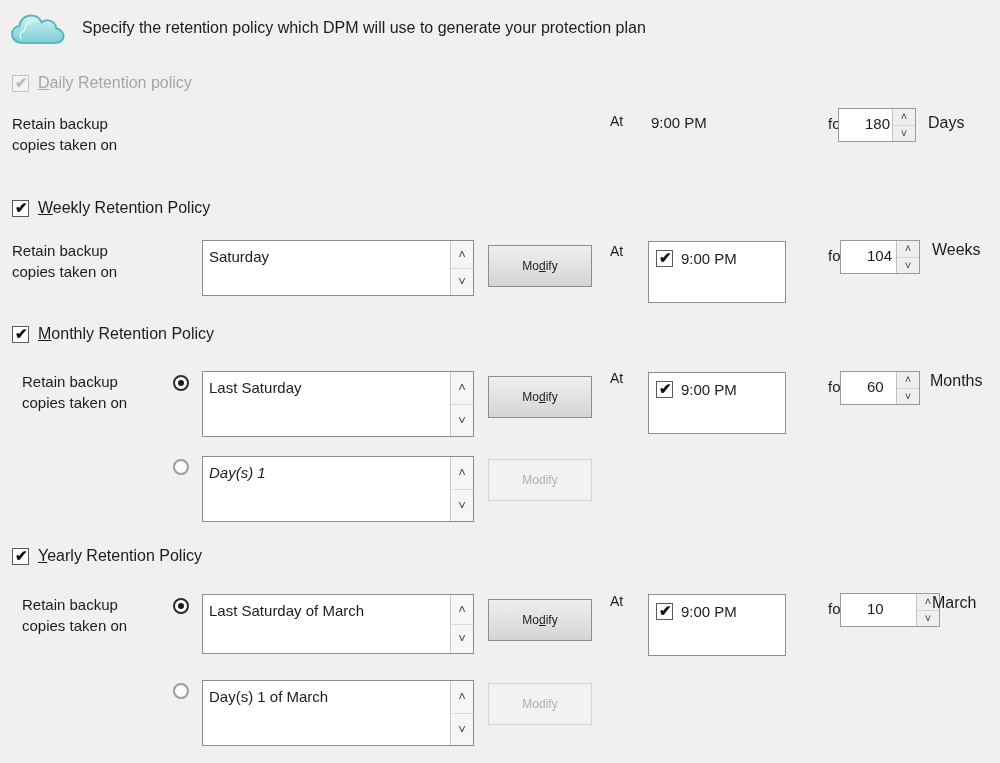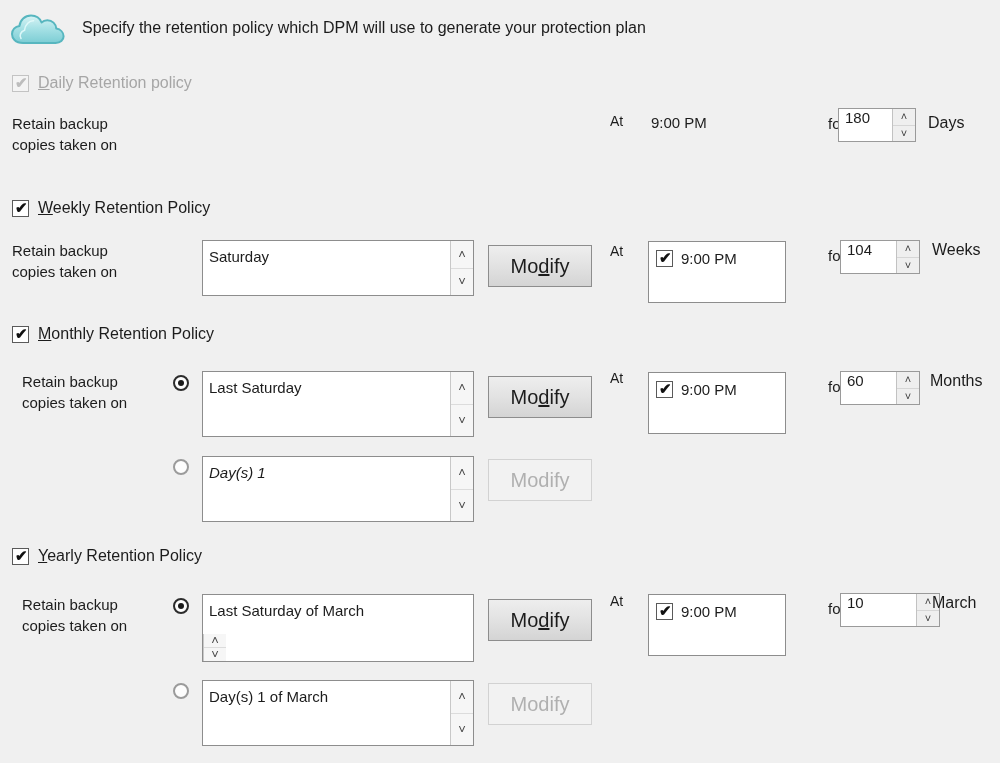--- a/index.html
+++ b/index.html
@@ -146,21 +146,21 @@
   }
   .lb-scroll .arr.up { border-bottom: 1px solid #dcdcdc; }
 
   
   .btn {
     position: absolute;
     box-sizing: border-box;
     display: flex;
     align-items: center;
     justify-content: center;
-    font-size: 20px;
+    font-size: 12px;
     color: #1c1c1c;
     border: 1px solid #8d8d8d;
     background: linear-gradient(to bottom, #eeeeee 0%, #e2e2e2 50%, #d4d4d4 100%);
   }
   .btn.disabled {
     color: #b0b0b0;
     border-color: #d2d2d2;
     background: #f2f2f2;
   }
   .btn u { text-decoration: underline; }
@@ -211,24 +211,25 @@
   .spinner {
     position: absolute;
     box-sizing: border-box;
     border: 1px solid #9a9a9a;
     background: #ffffff;
     display: flex;
     height: 34px;
   }
   .spinner .sp-val {
     flex: 1 1 auto;
-    padding: 0 0 0 6px;
-    font-size: 15px;
-    color: #1c1c1c;
-    white-space: nowrap;
+    padding: 6px 0 0 6px;
+    font-size: 15px;
+    color: #1c1c1c;
+    white-space: nowrap;
+    margin-left: 20px;
   }
   .spinner .sp-btns {
     flex: 0 0 22px;
     width: 22px;
     border-left: 1px solid #c2c2c2;
     background: #efefef;
     display: flex;
     flex-direction: column;
   }
   .sp-btns .sarr {
@@ -389,21 +390,21 @@
 <div class="section-head" style="left:12px; top:547px;">
   <span class="cb">
     <span class="tick">✔</span>
   </span>
   <span class="section-label"><u>Y</u><span>early Retention Policy</span></span>
 </div>
 
 <div class="retain-label" style="left:22px; top:594px;">Retain backup
 copies taken on</div>
 <div class="radio on" style="left:173px; top:598px;"></div>
-<div class="listbox" style="left:202px; top:594px; width:272px; height:68px;flex-direction:column;">
+<div class="listbox" style="left:202px; top:594px; width:272px; height:60px;">
   <span class="lb-text">Last Saturday of March</span>
   <span class="lb-scroll">
     <span class="arr up">˄</span>
     <span class="arr down">˅</span>
   </span>
 </div>
 <div class="btn" style="left:488px; top:599px; width:104px; height:42px;">
     <span>Mo</span>
     <u>d</u>
     <span>ify</span>

